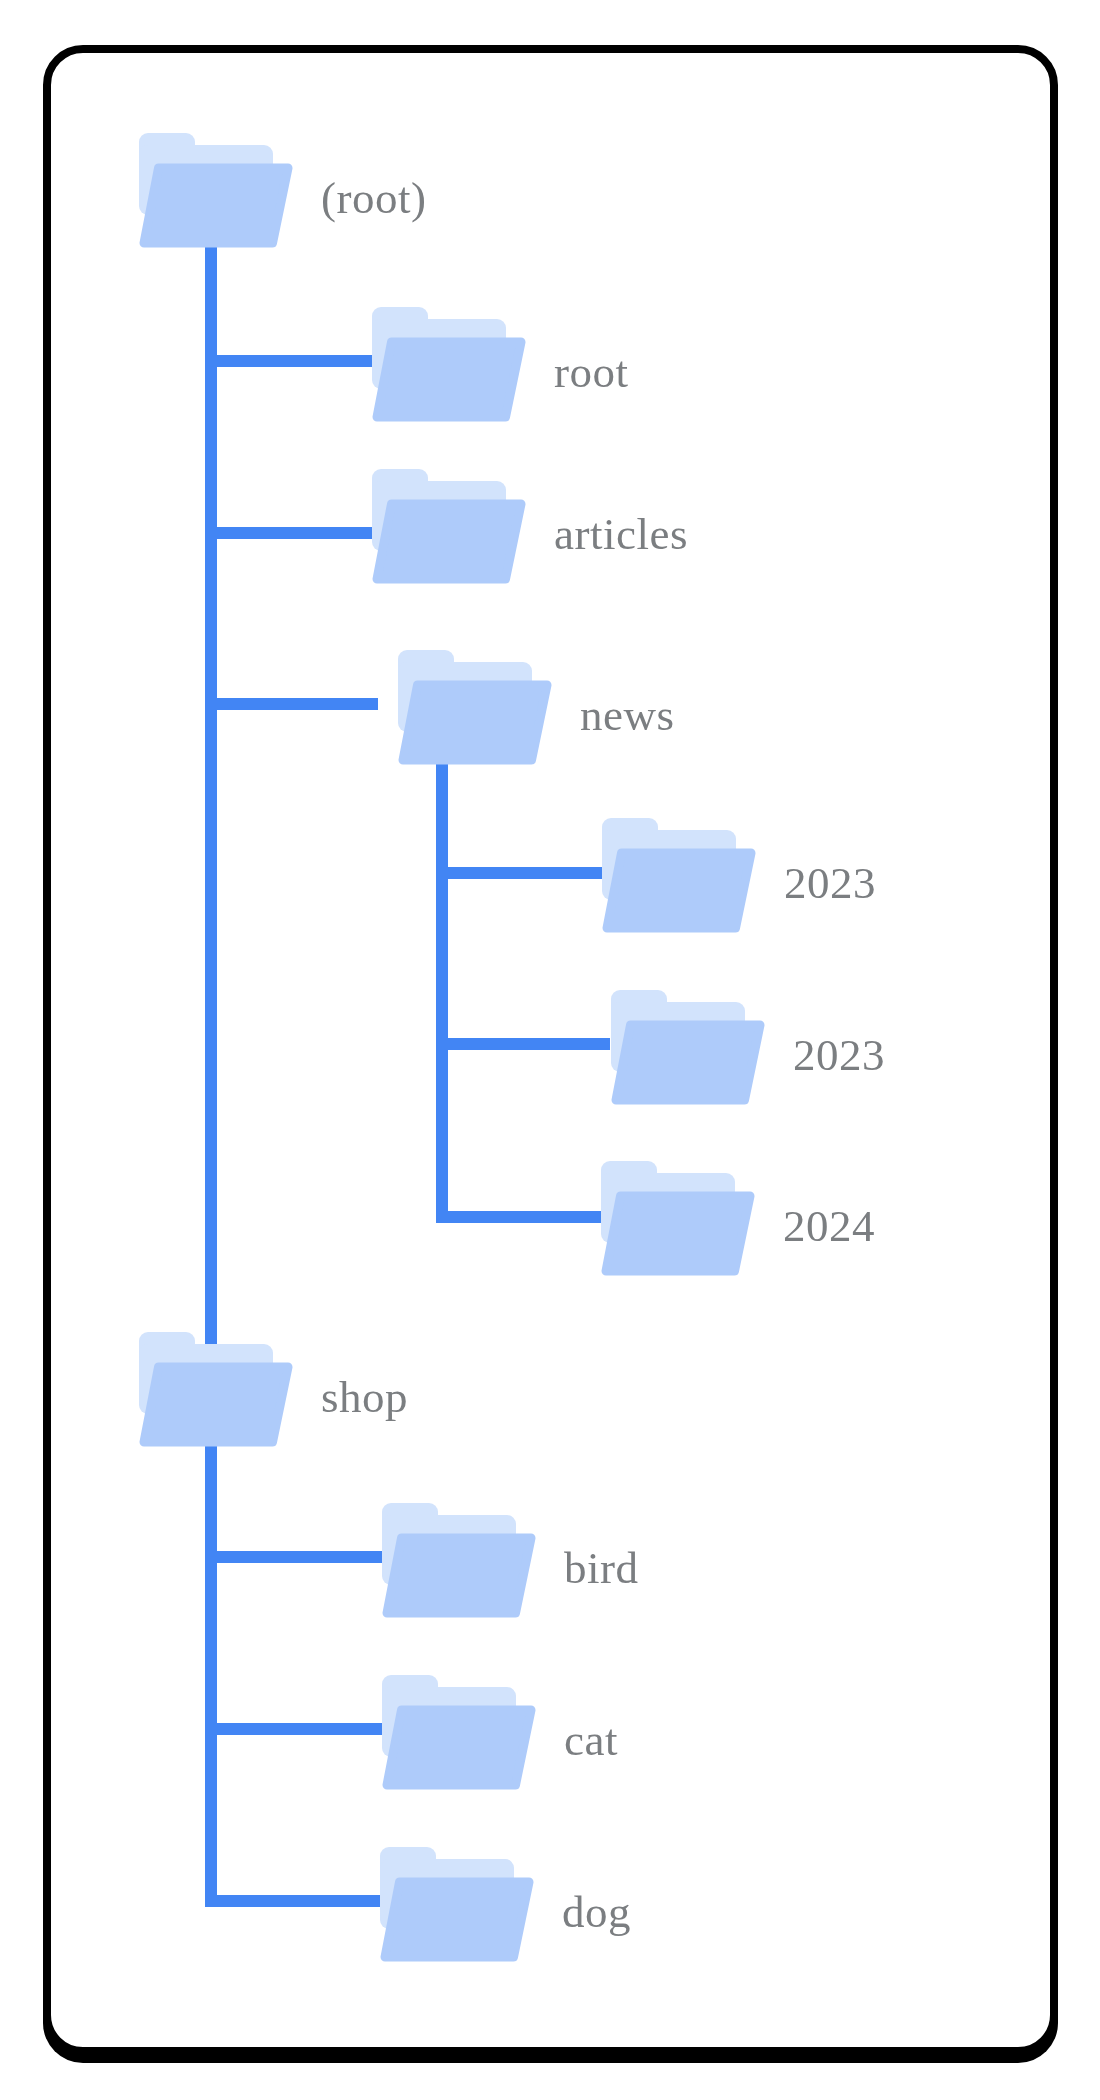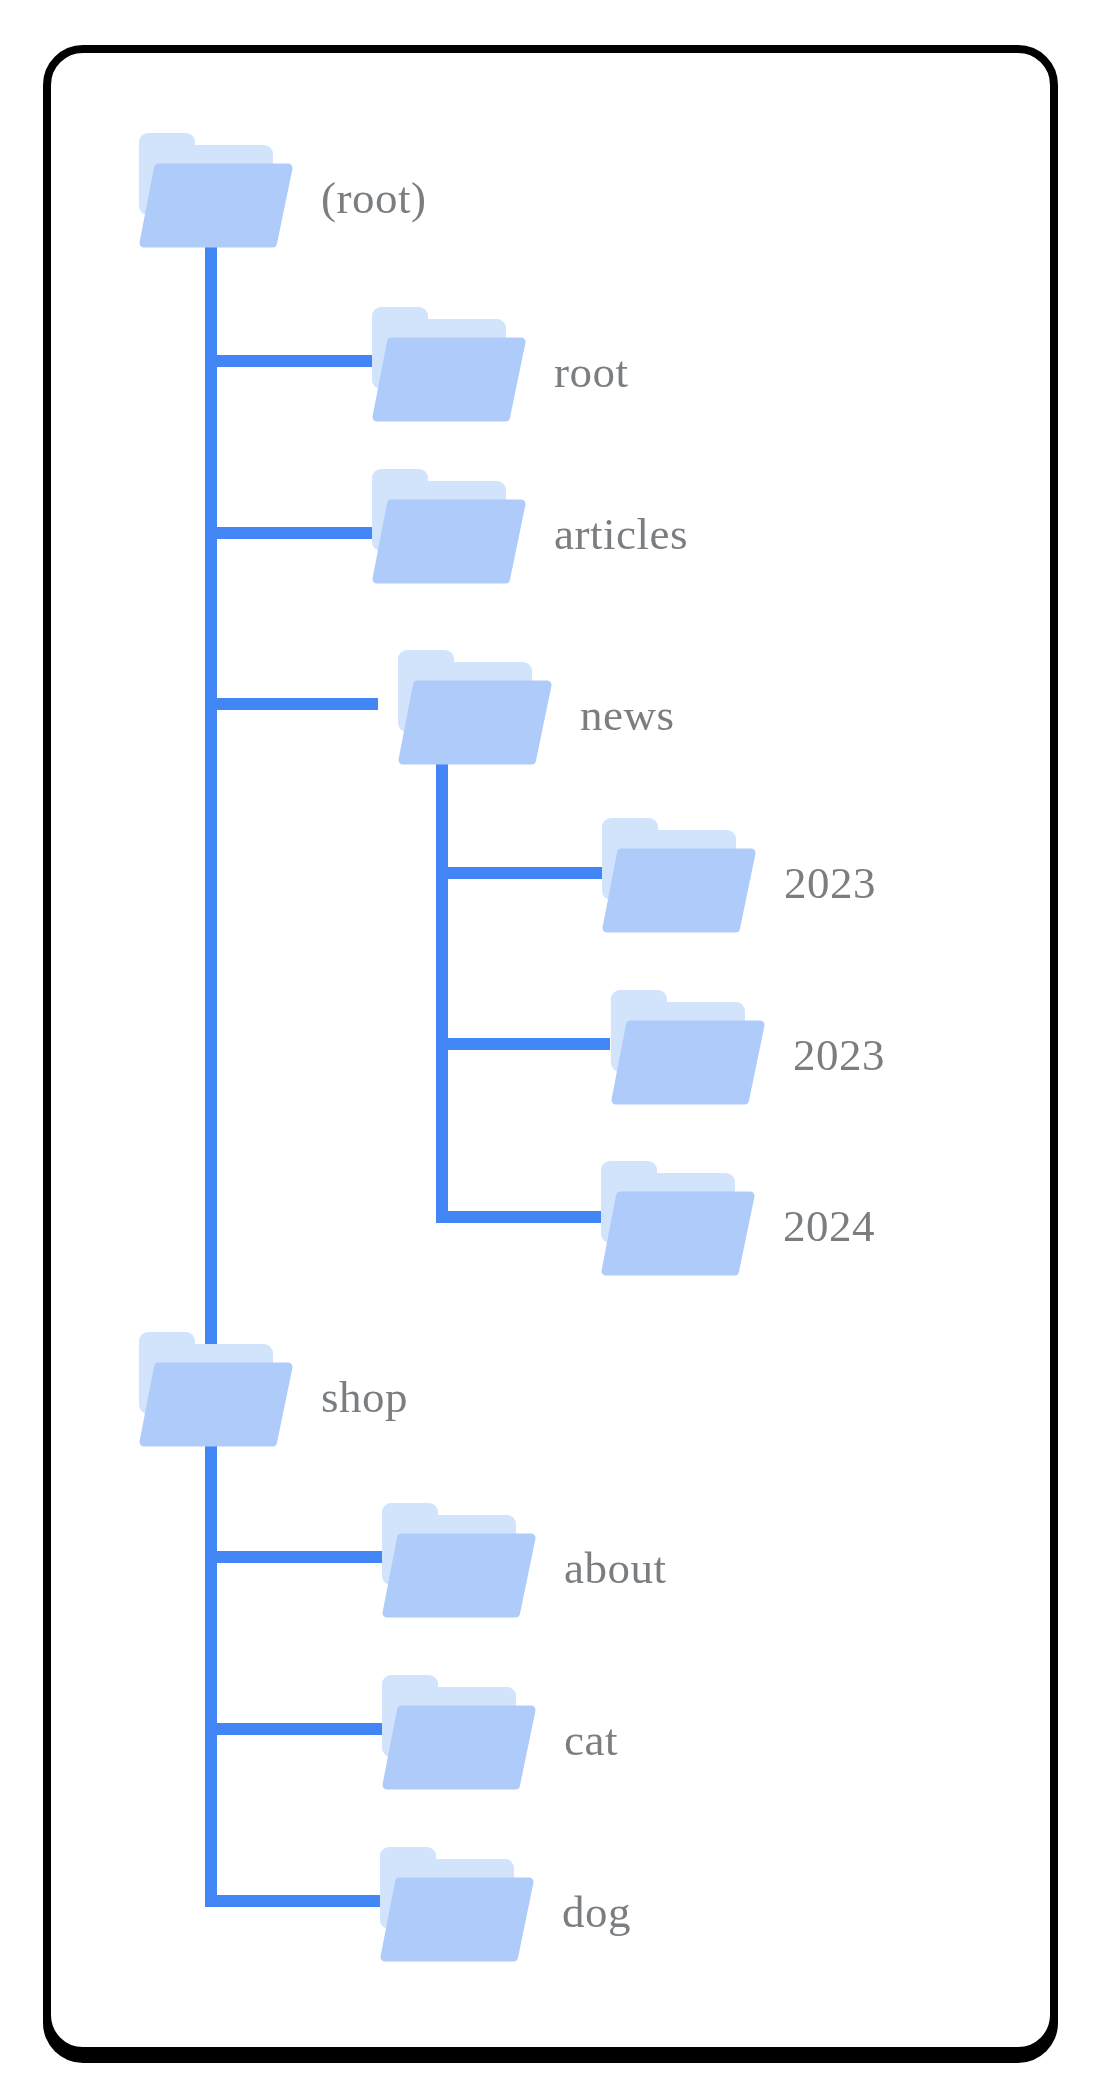--- a/index.html
+++ b/index.html
@@ -138,21 +138,21 @@
       <path d="M5 110 L19.5 35 L149 35 L133.5 110 Z" fill="var(--folder-front)" stroke="var(--folder-front)" stroke-width="9" stroke-linejoin="round"></path>
     </svg>
     <span class="label">shop</span>
   </div>
         <div class="node node-bird">
     <svg class="folder" viewBox="0 0 155 114" aria-hidden="true">
       <rect x="0" y="0" width="56" height="32" rx="9" fill="var(--folder-back)"></rect>
       <rect x="0" y="12" width="134" height="70" rx="9" fill="var(--folder-back)"></rect>
       <path d="M5 110 L19.5 35 L149 35 L133.5 110 Z" fill="var(--folder-front)" stroke="var(--folder-front)" stroke-width="9" stroke-linejoin="round"></path>
     </svg>
-    <span class="label">about</span>
+    <span class="label">bird</span>
   </div>
         <div class="node node-cat">
     <svg class="folder" viewBox="0 0 155 114" aria-hidden="true">
       <rect x="0" y="0" width="56" height="32" rx="9" fill="var(--folder-back)"></rect>
       <rect x="0" y="12" width="134" height="70" rx="9" fill="var(--folder-back)"></rect>
       <path d="M5 110 L19.5 35 L149 35 L133.5 110 Z" fill="var(--folder-front)" stroke="var(--folder-front)" stroke-width="9" stroke-linejoin="round"></path>
     </svg>
     <span class="label">cat</span>
   </div>
         <div class="node node-dog">

